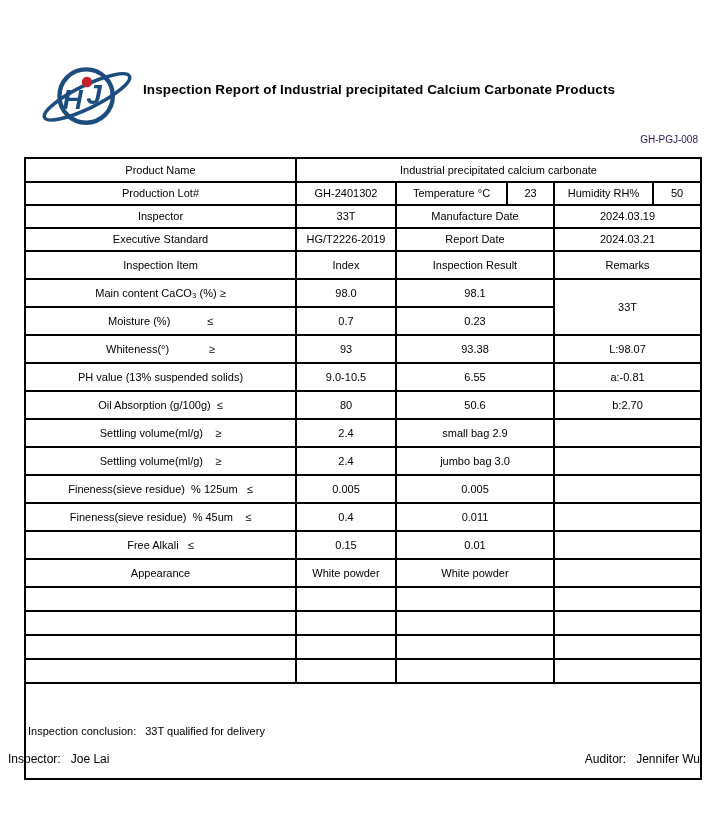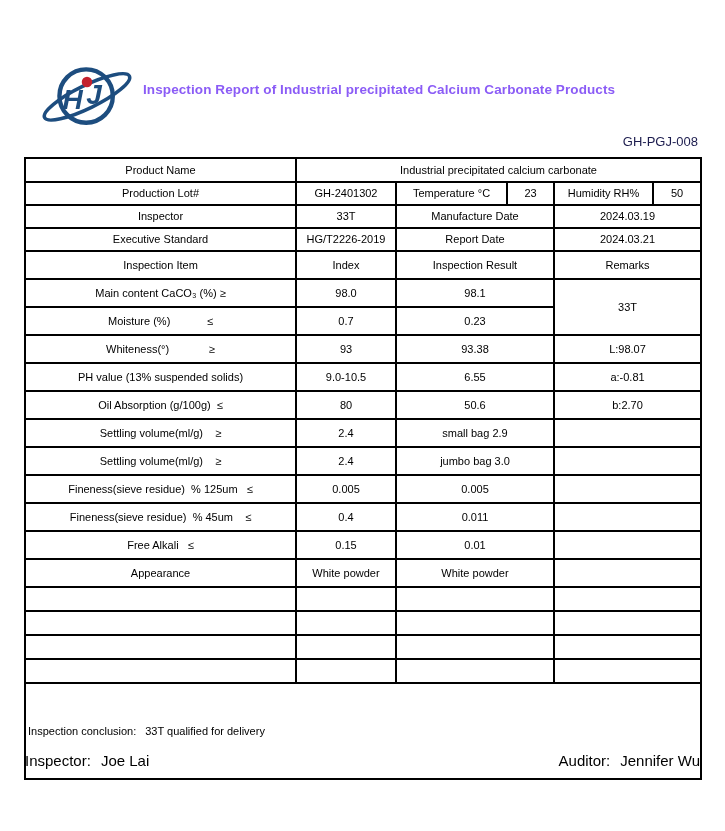--- a/index.html
+++ b/index.html
@@ -1,35 +1,35 @@
 <!DOCTYPE html>
 <html><head>
 <meta charset="utf-8">
 <style>
   html,body{margin:0;padding:0;background:#ffffff;}
   body{font-family:"Liberation Sans","DejaVu Sans",sans-serif;}
   .page{position:relative;width:725px;height:831px;background:#fff;overflow:hidden;}
 
   .logo{position:absolute;left:38px;top:56px;width:98px;height:80px;}
 
-  .title{position:absolute;left:143px;top:82px;font-size:13.5px;font-weight:bold;color:#8b5cf6;letter-spacing:0.1px;}
+  .title{position:absolute;left:143px;top:82px;font-size:13.5px;font-weight:bold;color:#000000;letter-spacing:0.1px;}
 
-  .doc-code{position:absolute;top:134px;right:27px;font-size:13px;color:#1c1c4e;}
+  .doc-code{position:absolute;top:134px;right:27px;font-size:10px;color:#1c1c4e;}
 
   table.report{position:absolute;left:24px;top:157px;width:676px;border-collapse:collapse;table-layout:fixed;}
   table.report td{border:2px solid #000;font-size:11px;line-height:1.1;text-align:center;vertical-align:middle;padding:0 2px;color:#000;white-space:nowrap;overflow:hidden;}
   tr.r-first{height:24px;}
   tr.r-info{height:23px;}
   tr.r-data{height:28px;}
   tr.r-empty{height:24px;}
   tr.r-conclusion td{height:94px;text-align:left;padding-left:2px;}
   td.navy{color:#1f2a6e;}
   .conc-label{margin-right:9px;}
 
-  .footer{position:absolute;left:25px;right:25px;top:752px;display:flex;justify-content:space-between;font-size:15px;color:#000;}
+  .footer{position:absolute;left:8px;right:25px;top:752px;display:flex;justify-content:space-between;font-size:12px;color:#000;}
   .sig-label{margin-right:10px;}
 </style>
 </head>
 <body>
 
 <div class="page">
 
   <svg class="logo" viewBox="0 0 112 90" xmlns="http://www.w3.org/2000/svg">
     <circle cx="55" cy="45" r="30.5" fill="#ffffff" stroke="#1d4d7f" stroke-width="5"></circle>
     <ellipse cx="56" cy="46" rx="54" ry="13" fill="none" stroke="#1d4d7f" stroke-width="4" transform="rotate(-26 56 46)"></ellipse>

